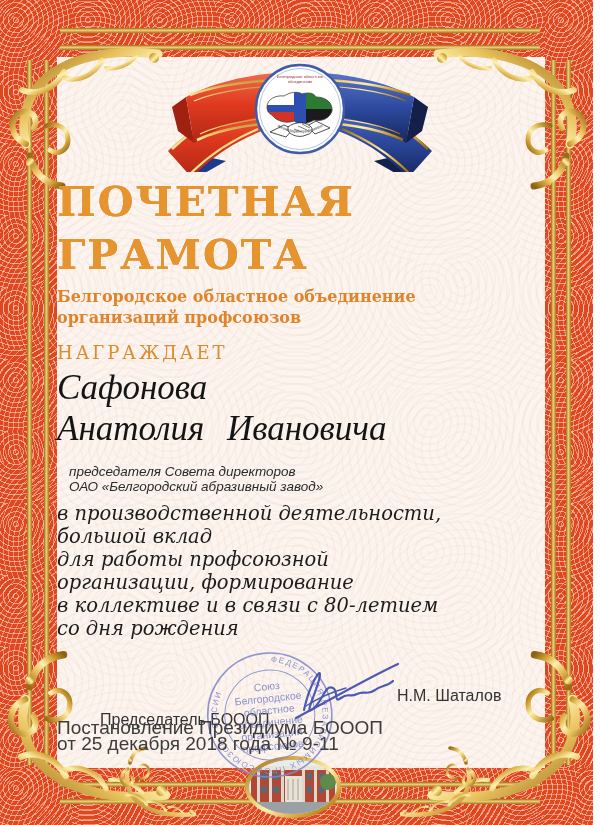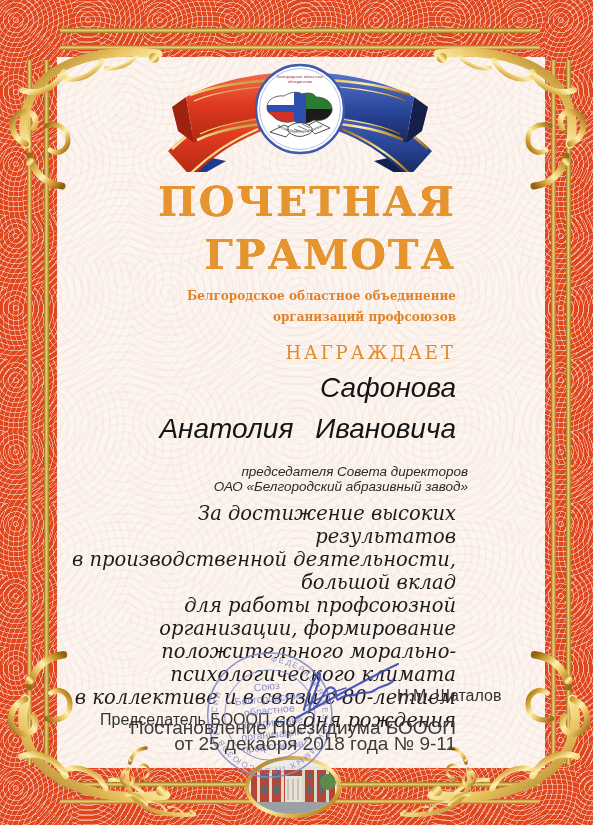--- a/index.html
+++ b/index.html
@@ -15,26 +15,26 @@
           repeating-radial-gradient(circle at 22% 28%, rgba(255,240,230,0) 0 2px, rgba(255,240,230,.55) 2px 3px, rgba(255,240,230,0) 3px 5px),
           repeating-radial-gradient(circle at 78% 72%, rgba(255,240,230,0) 0 2px, rgba(255,240,230,.40) 2px 3px, rgba(255,240,230,0) 3px 5px);
         background-size:72px 72px,116px 116px;}
   .b-top{left:0;top:0;width:600px;height:57px;}
   .b-left{left:0;top:0;width:57px;height:825px;}
   .b-right{left:545px;top:0;width:50px;height:825px;}
   .b-bottom{left:0;top:768px;width:600px;height:57px;}
   .scan-edge{right:0;top:0;width:7px;height:825px;background:#ffffff;}
   .gold-h{height:5px;background:linear-gradient(180deg,#9a6b16,#f0d07a 45%,#a5781c);}
   .gold-v{width:5px;background:linear-gradient(90deg,#9a6b16,#f0d07a 45%,#a5781c);}
-  .center-text{left:57px;width:399px;text-align:right;}
+  .center-text{left:57px;width:399px;text-align:left;}
   .title{font-family:"DejaVu Serif",serif;font-weight:bold;font-size:41px;line-height:44px;
          color:#e6942e;letter-spacing:2px;text-shadow:0 0 .6px #c97a1c;}
-  .org{font-family:"DejaVu Serif",serif;font-weight:bold;font-size:12px;line-height:21px;color:#e0832a;}
+  .org{font-family:"DejaVu Serif",serif;font-weight:bold;font-size:16px;line-height:21px;color:#e0832a;}
   .awards{font-family:"DejaVu Serif",serif;font-weight:normal;font-size:18px;letter-spacing:3px;color:#e08a2e;}
-  .name{font-family:Liberation Sans, sans-serif;font-style:italic;font-size:28px;line-height:40px;color:#141414;}
+  .name{font-family:Liberation Serif, serif;font-style:italic;font-size:35px;line-height:40px;color:#141414;}
   .name2{word-spacing:14px;}
   .pos{font-family:"Liberation Sans",sans-serif;font-style:italic;font-size:13.5px;line-height:15px;color:#2a2a2a;padding-left:12px;}
   .body-line{font-family:"DejaVu Serif",serif;font-style:italic;font-size:19.5px;line-height:23px;color:#1c1c1c;}
   .sig-label{font-size:16px;color:#333;}
   .resolution{font-size:19px;line-height:15.5px;color:#3c3c3c;z-index:6;}
   .stamp-wrap{z-index:5;opacity:.88;transform:rotate(-6deg);}
   .sig-wrap{z-index:7;}
   .flip-x{transform:scaleX(-1);}
   .flip-y{transform:scaleY(-1);}
   .flip-xy{transform:scale(-1,-1);}
@@ -181,24 +181,22 @@
 
   <div class="abs center-text awards" style="top:342px;">НАГРАЖДАЕТ</div>
 
   <div class="abs center-text name" style="top:368px;">Сафонова</div>
   <div class="abs center-text name name2" style="top:409px;">Анатолия Ивановича</div>
 
   <div class="abs center-text pos" style="top:464px;">председателя Совета директоров</div>
   <div class="abs center-text pos" style="top:479px;">ОАО «Белгородский абразивный завод»</div>
 
   <div class="abs center-text" style="top:502px;">
-    <div class="body-line">За достижение высоких результатов</div>
     <div class="body-line">в производственной деятельности, большой  вклад</div>
     <div class="body-line">для работы профсоюзной организации, формирование</div>
-    <div class="body-line">положительного морально-психологического климата</div>
     <div class="body-line">в коллективе и  в связи с 80-летием со дня рождения</div>
   </div>
 
   <div class="abs stamp-wrap" style="left:203px;top:648px;">
     <svg width="134" height="134" viewBox="0 0 134 134">
       <defs>
           <path id="stampRing" d="M67,14 A53,53 0 1 1 66.9,14"></path>
         </defs>
       <circle cx="67" cy="67" r="62" fill="none" stroke="#8289cc" stroke-width="1.6"></circle>
       <circle cx="67" cy="67" r="45" fill="none" stroke="#8289cc" stroke-width="1"></circle>

